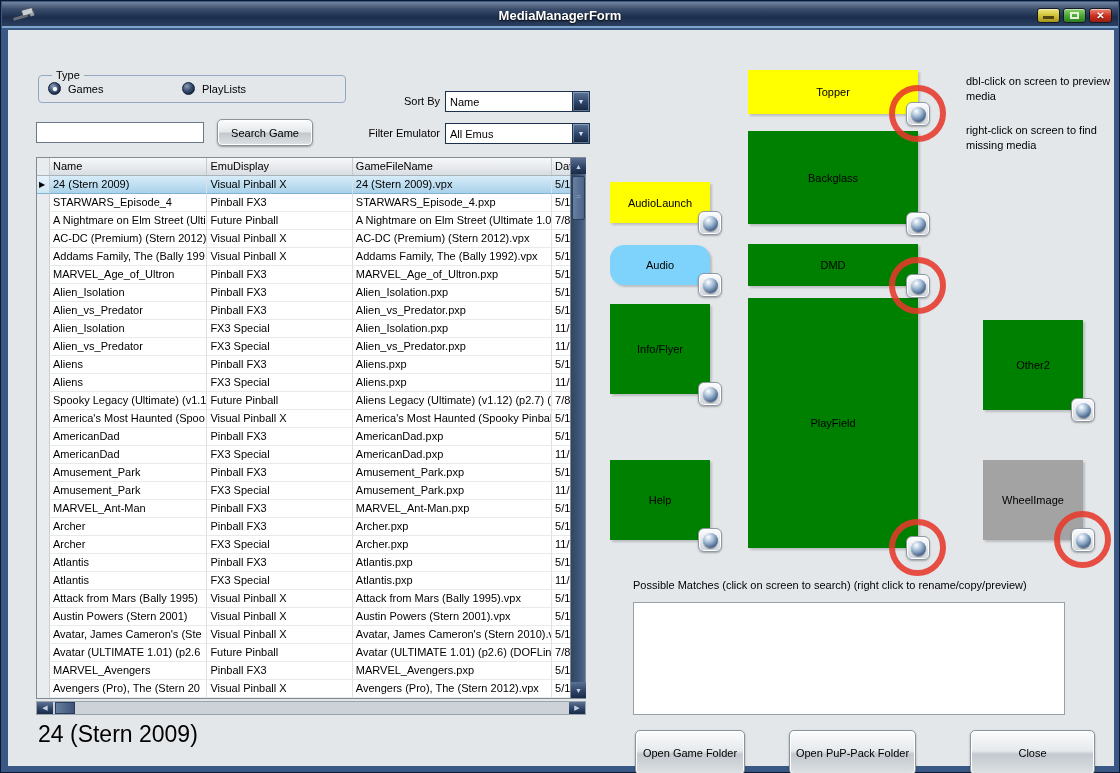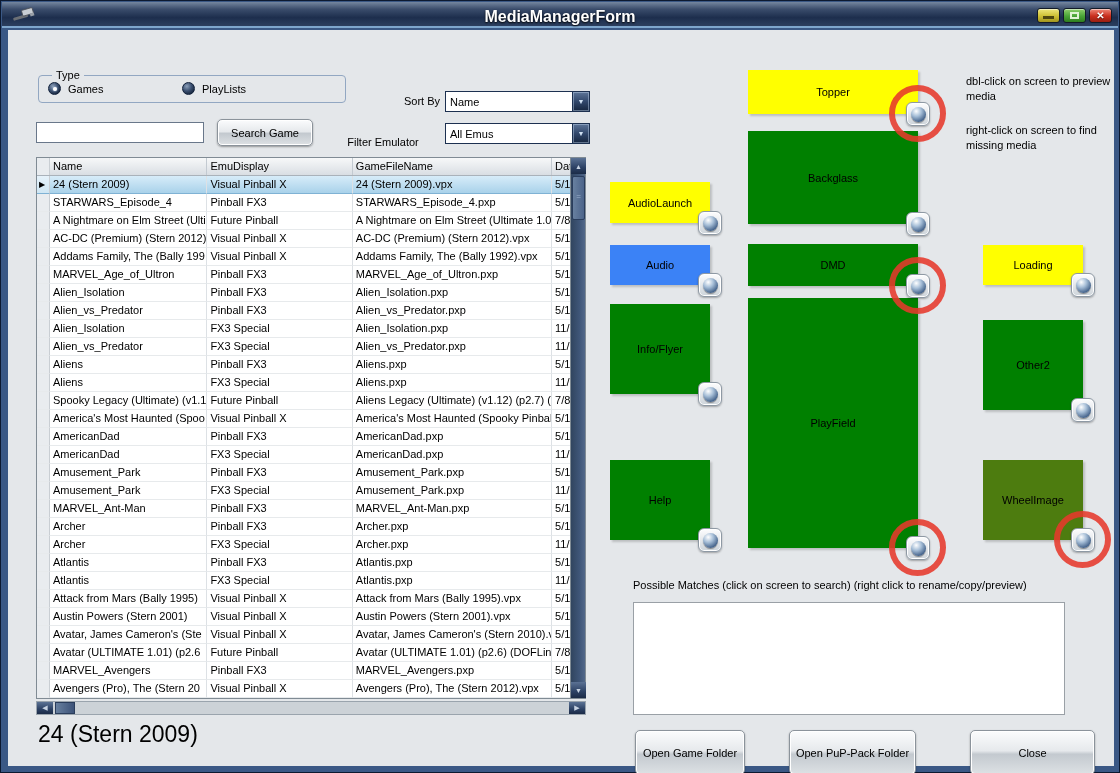--- a/index.html
+++ b/index.html
@@ -5,21 +5,21 @@
   * { margin:0; padding:0; box-sizing:border-box; }
   html,body { width:1120px; height:773px; overflow:hidden; background:#0c1930;
               font-family:"Liberation Sans", sans-serif; font-size:11px; color:#000; }
 
   .window { position:absolute; left:0; top:0; width:1120px; height:773px;
             background:#3a5885; border:1px solid #0c1930; }
   .titlebar { position:absolute; left:1px; top:1px; right:1px; height:26px;
               background:linear-gradient(180deg,#74869f 0%,#3a4c6b 30%,#1d2e4d 65%,#2c3f5f 100%);
               border-bottom:2px solid #7ea6cd; }
   .title { position:absolute; left:0; right:0; top:6px; text-align:center; color:#fff;
-           font-weight:bold; font-size:16px; text-shadow:0 1px 2px #000; }
+           font-weight:bold; font-size:13px; text-shadow:0 1px 2px #000; }
   .app-icon { position:absolute; left:8px; top:5px; }
   .win-btns { position:absolute; right:6px; top:6px; display:flex; gap:3px; }
   .wbtn { width:23px; height:15px; border-radius:3px; border:1px solid #131b29;
           display:flex; align-items:center; justify-content:center;
           box-shadow:inset 0 1px 0 rgba(255,255,255,.5); cursor:pointer; }
   .wbtn.min { background:linear-gradient(#efe77c,#cdbf33 55%,#a1941f); }
   .wbtn.min span { width:11px; height:3px; background:#4f470f; margin-top:4px; }
   .wbtn.max { background:linear-gradient(#8fd06b,#49a437 55%,#2e7d1f); }
   .wbtn.max span { width:9px; height:7px; border:2px solid #dff2d4; }
   .wbtn.close { background:linear-gradient(#f08878,#c92e1e 55%,#991f12); color:#fff;
@@ -35,21 +35,21 @@
   .ro-games { left:40px; top:52px; }
   .ro-playlists { left:174px; top:52px; }
   .rdot { width:13px; height:13px; border-radius:50%;
           background:radial-gradient(circle at 35% 30%, #8b9fb9, #3a4f70 45%, #17273f 80%);
           border:1px solid #10203a; position:relative; }
   .rdot.checked::after { content:""; position:absolute; left:4px; top:4px; width:4px; height:4px;
           border-radius:50%; background:#fff; box-shadow:0 0 2px #cfe4ff; }
 
   .flabel { position:absolute; text-align:right; }
   .lbl-sort { left:340px; top:65px; width:92px; }
-  .lbl-filter { left:318px; top:106px; width:114px;text-align:center; }
+  .lbl-filter { left:318px; top:97px; width:114px; }
 
   .combo { position:absolute; width:145px; height:21px; background:#fff; border:1px solid #1c3050;
            display:flex; align-items:center; cursor:pointer; }
   .combo-sort { left:437px; top:61px; }
   .combo-filter { left:437px; top:93px;gap:15px; }
   .combo .val { flex:1; padding-left:4px; }
   .combo .cbtn { width:17px; height:100%; background:linear-gradient(#5d7598,#31476b 50%,#16263f);
            border-left:1px solid #1c3050; box-shadow:inset 0 0 0 1px rgba(190,210,235,.45);
            display:flex; align-items:center; justify-content:center; color:#cfe0f2; font-size:7px; }
 
@@ -437,46 +437,37 @@
     <div class="slotwrap sw-audiolaunch">
       <div class="slot" style="background: rgb(255, 255, 0);">
           <span>AudioLaunch</span>
         </div>
       <div class="orb">
           <span class="orb-ball"></span>
         </div>
 
     </div>
     <div class="slotwrap sw-audio">
-      <div class="slot" style="background: #3b82f6;">
+      <div class="slot" style="background: #7dd3fc; border-radius: 14px;">
           <span>Audio</span>
         </div>
       <div class="orb">
           <span class="orb-ball"></span>
         </div>
 
     </div>
     <div class="slotwrap sw-dmd">
       <div class="slot" style="background: rgb(0, 128, 0);">
           <span>DMD</span>
         </div>
       <div class="orb">
           <span class="orb-ball"></span>
         </div>
       <div class="ring" style="border-color: rgb(230, 57, 43);"></div>
     </div>
-    <div class="slotwrap sw-loading">
-      <div class="slot" style="background: rgb(255, 255, 0);">
-          <span>Loading</span>
-        </div>
-      <div class="orb">
-          <span class="orb-ball"></span>
-        </div>
-
-    </div>
     <div class="slotwrap sw-infoflyer">
       <div class="slot" style="background: rgb(0, 128, 0);">
           <span>Info/Flyer</span>
         </div>
       <div class="orb">
           <span class="orb-ball"></span>
         </div>
 
     </div>
     <div class="slotwrap sw-playfield">
@@ -500,21 +491,21 @@
     <div class="slotwrap sw-help">
       <div class="slot" style="background: rgb(0, 128, 0);">
           <span>Help</span>
         </div>
       <div class="orb">
           <span class="orb-ball"></span>
         </div>
 
     </div>
     <div class="slotwrap sw-wheelimage">
-      <div class="slot" style="background: #4d7c0f;">
+      <div class="slot" style="background: #a3a3a3;">
           <span>WheelImage</span>
         </div>
       <div class="orb">
           <span class="orb-ball"></span>
         </div>
       <div class="ring" style="border-color: rgb(230, 57, 43);"></div>
     </div>
 
     <div class="instr instr1">dbl-click on screen to preview media</div>
     <div class="instr instr2">right-click on screen to find missing media</div>

